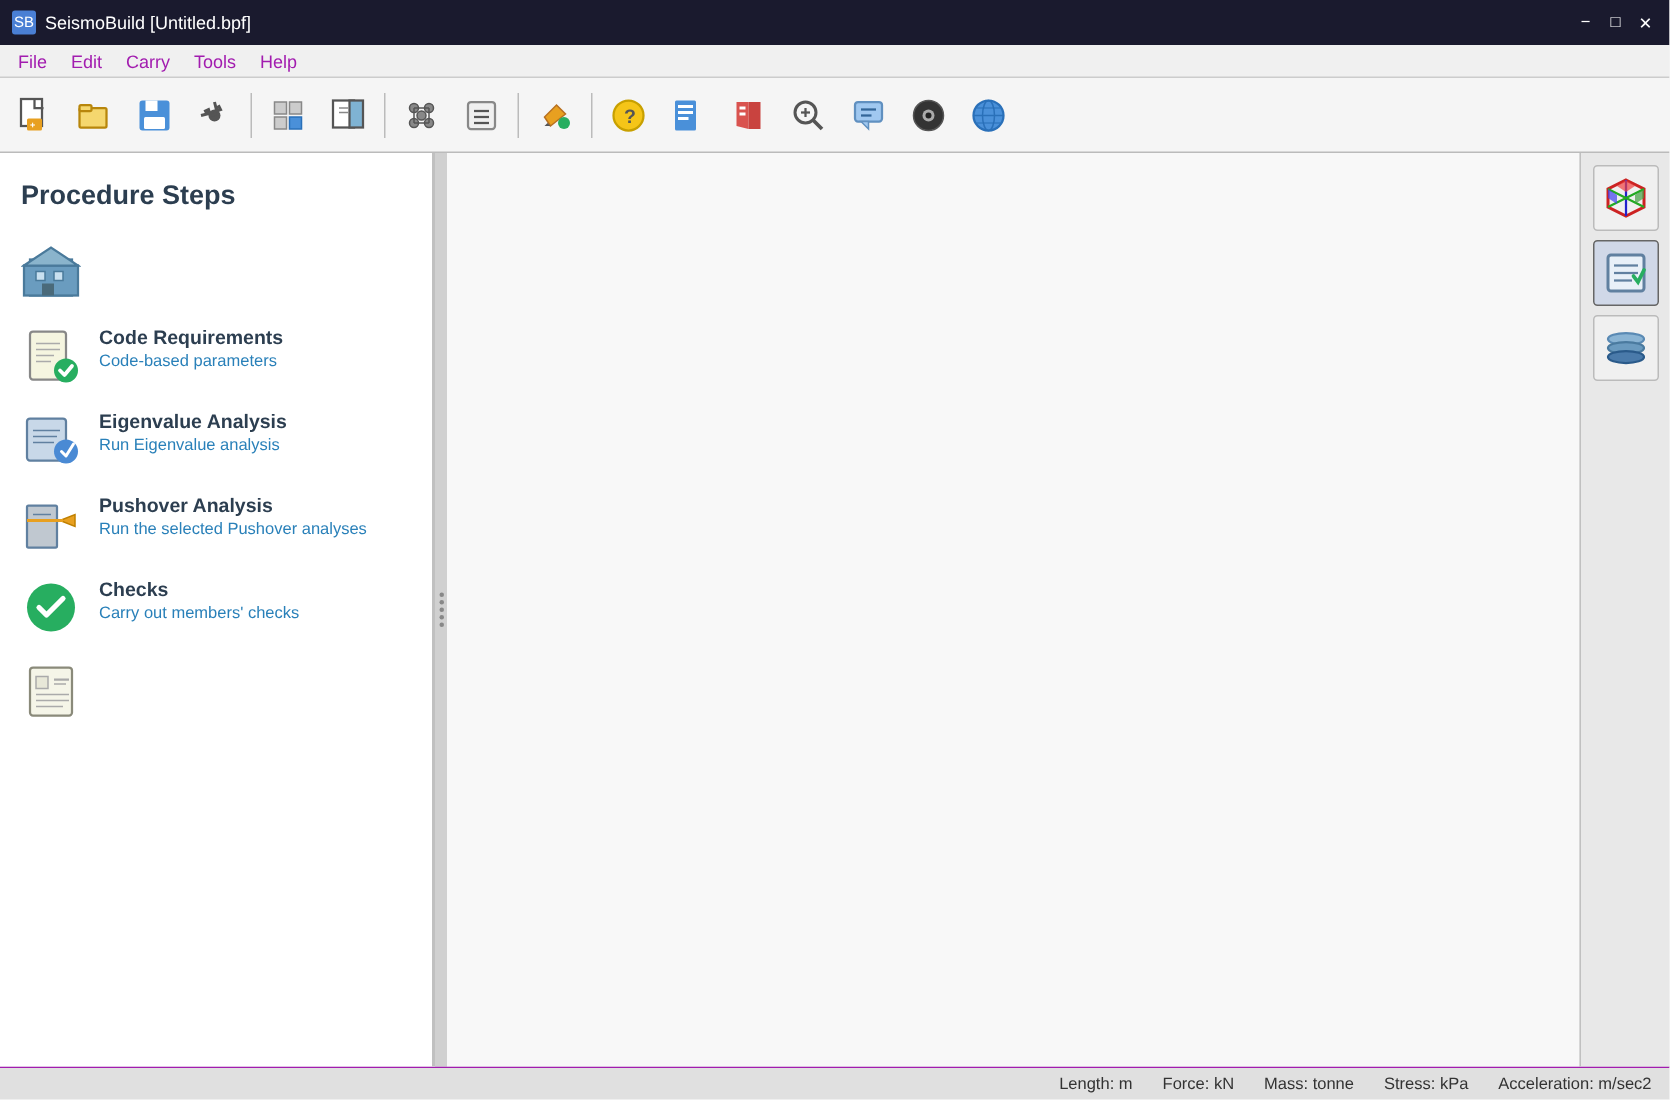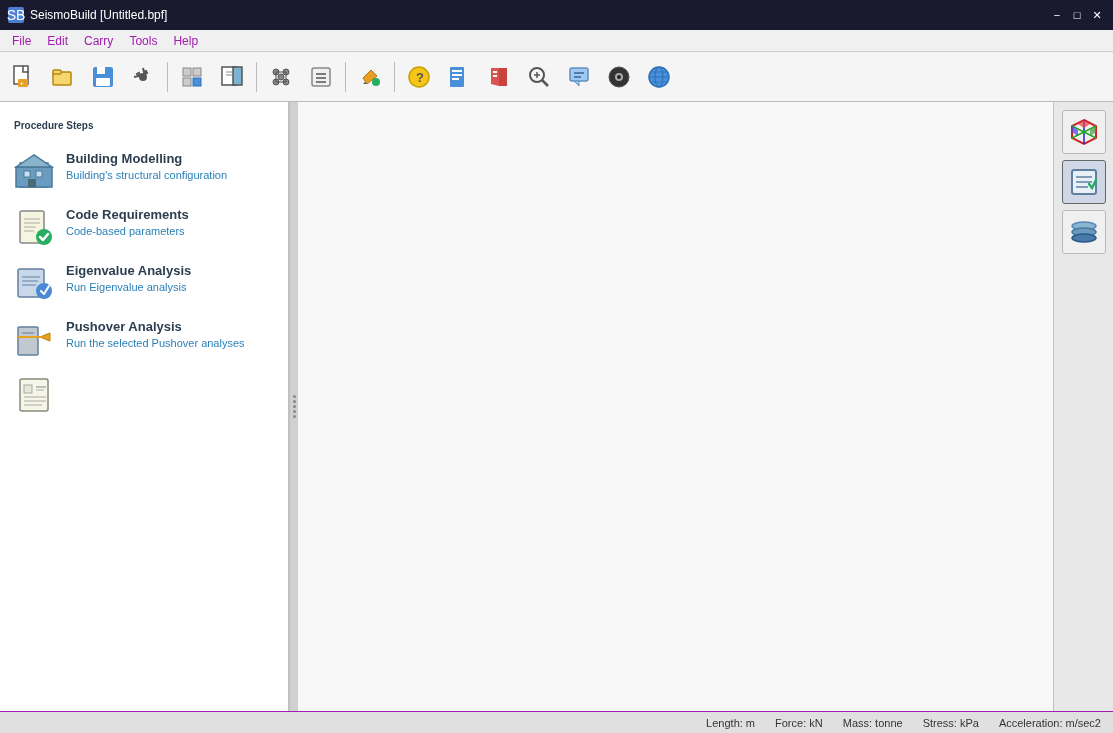--- a/index.html
+++ b/index.html
@@ -10,21 +10,21 @@
       height: 30px;
       background: #1a1a2e;
       display: flex;
       align-items: center;
       justify-content: space-between;
       padding: 0 8px;
       color: white;
       font-size: 12px;
     }
     .title-bar-left { display: flex; align-items: center; gap: 6px; }
-    .title-bar-icon { width: 16px; height: 16px; background: #4a7fd4; border-radius: 2px; display: inline-flex; align-items: center; justify-content: center; font-size: 14px; color: white; }
+    .title-bar-icon { width: 16px; height: 16px; background: #4a7fd4; border-radius: 2px; display: inline-flex; align-items: center; justify-content: center; font-size: 10px; color: white; }
     .title-bar-controls { display: flex; gap: 4px; }
     .title-btn { width: 16px; height: 16px; display: flex; align-items: center; justify-content: center; font-size: 11px; cursor: pointer; color: white; }
 
     
     .menu-bar {
       height: 22px;
       background: #f0f0f0;
       display: flex;
       align-items: center;
       border-bottom: 1px solid #ccc;
@@ -68,21 +68,21 @@
 
     
     .sidebar {
       width: 290px;
       background: #ffffff;
       border-right: 2px solid #c0c0c0;
       overflow-y: auto;
       padding: 10px 0;
     }
     .sidebar-title {
-      font-size: 10px;
+      font-size: 18px;
       font-weight: bold;
       color: #2c3e50;
       padding: 8px 14px 12px;
     }
     .procedure-item {
       display: flex;
       align-items: flex-start;
       padding: 8px 14px;
       gap: 12px;
       cursor: pointer;
@@ -355,24 +355,20 @@
     <div class="procedure-item">
       <div class="procedure-icon">
         <svg width="40" height="40" viewBox="0 0 40 40">
           <rect x="6" y="12" width="28" height="24" fill="#8ab4cc" stroke="#4a7a9b" stroke-width="1.5"></rect>
           <rect x="2" y="16" width="36" height="20" fill="#6a9cbf" stroke="#4a7a9b" stroke-width="1.5"></rect>
           <rect x="10" y="20" width="6" height="6" fill="#c8e0f0" stroke="#4a7a9b" stroke-width="1"></rect>
           <rect x="22" y="20" width="6" height="6" fill="#c8e0f0" stroke="#4a7a9b" stroke-width="1"></rect>
           <rect x="14" y="28" width="8" height="8" fill="#4a6a7a"></rect>
           <polygon points="2,16 20,4 38,16" fill="#8ab4cc" stroke="#4a7a9b" stroke-width="1.5"></polygon>
         </svg>
-      </div>
-      <div class="procedure-text">
-        <div class="procedure-name">Building Modelling</div>
-        <div class="procedure-desc">Building's structural configuration</div>
       </div>
     </div>
 
     <div class="procedure-item">
       <div class="procedure-icon">
         <svg width="40" height="40" viewBox="0 0 40 40">
           <rect x="6" y="4" width="24" height="32" fill="#f5f5e0" stroke="#888" stroke-width="1.5" rx="2"></rect>
           <line x1="10" y1="12" x2="26" y2="12" stroke="#aaa" stroke-width="1"></line>
           <line x1="10" y1="16" x2="26" y2="16" stroke="#aaa" stroke-width="1"></line>
           <line x1="10" y1="20" x2="22" y2="20" stroke="#aaa" stroke-width="1"></line>
@@ -413,20 +409,32 @@
           <polygon points="26,18 36,14 36,22" fill="#e8a020" stroke="#c08000" stroke-width="1"></polygon>
           <line x1="4" y1="18" x2="28" y2="18" stroke="#e8a020" stroke-width="2"></line>
         </svg>
       </div>
       <div class="procedure-text">
         <div class="procedure-name">Pushover Analysis</div>
         <div class="procedure-desc">Run the selected Pushover analyses</div>
       </div>
     </div>
 
+    <div class="procedure-item">
+      <div class="procedure-icon">
+        <svg width="40" height="40" viewBox="0 0 40 40">
+          <circle cx="20" cy="20" r="16" fill="#27ae60"></circle>
+          <path d="M12 20 L17 25 L28 14" fill="none" stroke="white" stroke-width="3.5" stroke-linecap="round" stroke-linejoin="round"></path>
+        </svg>
+      </div>
+      <div class="procedure-text">
+        <div class="procedure-name">Checks</div>
+        <div class="procedure-desc">Carry out members' checks</div>
+      </div>
+    </div>
 
     <div class="procedure-item">
       <div class="procedure-icon">
         <svg width="40" height="40" viewBox="0 0 40 40">
           <rect x="6" y="4" width="28" height="32" fill="#f5f5e8" stroke="#8a8a7a" stroke-width="1.5" rx="2"></rect>
           <rect x="10" y="10" width="8" height="8" fill="#e8e8d8" stroke="#aaa" stroke-width="1"></rect>
           <line x1="22" y1="12" x2="32" y2="12" stroke="#aaa" stroke-width="1.5"></line>
           <line x1="22" y1="15" x2="30" y2="15" stroke="#aaa" stroke-width="1"></line>
           <line x1="10" y1="22" x2="32" y2="22" stroke="#aaa" stroke-width="1"></line>
           <line x1="10" y1="26" x2="32" y2="26" stroke="#aaa" stroke-width="1"></line>

